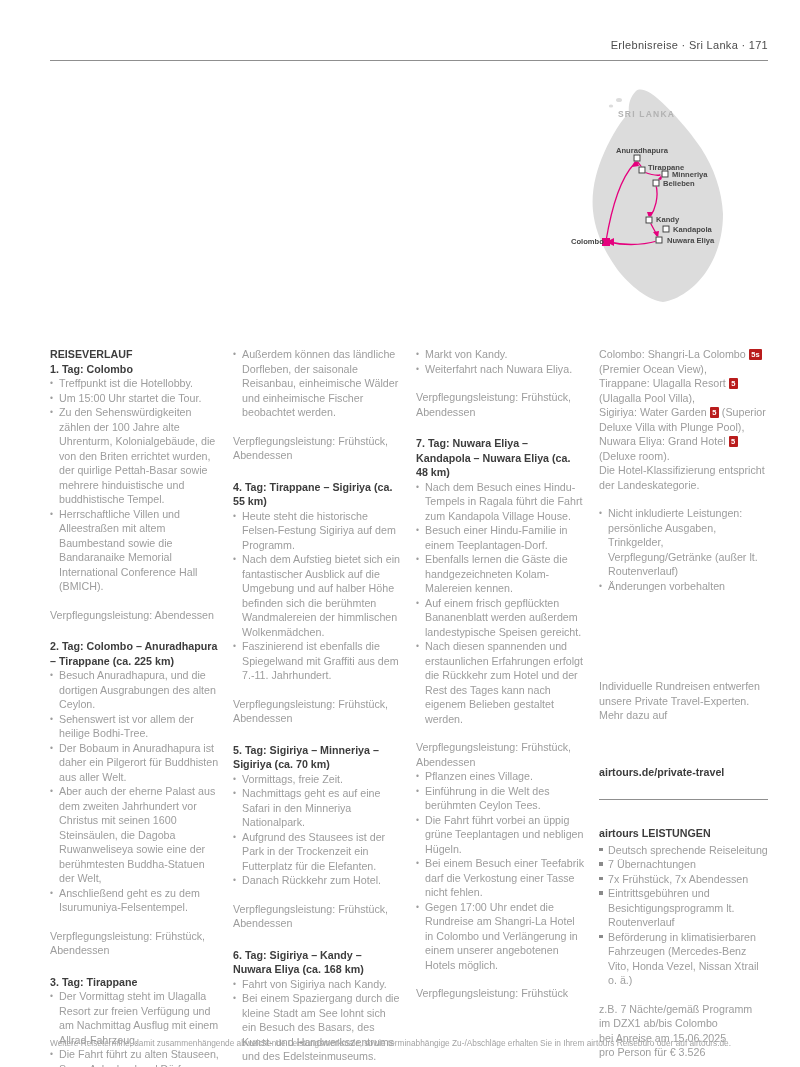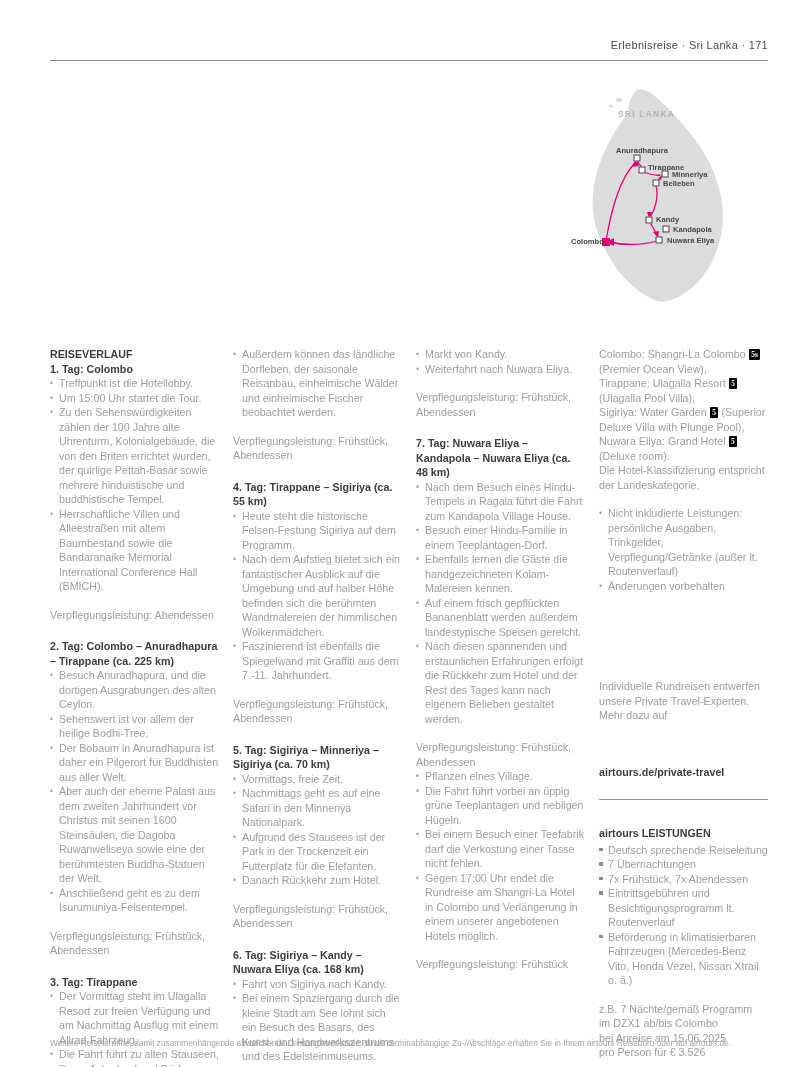--- a/index.html
+++ b/index.html
@@ -34,22 +34,22 @@
   }
   .col{width:169px;font-size:10.7px;line-height:14.5px;color:#9d9d9d;}
   .t-head,.t-day,.t-head2{font-weight:bold;color:#3d3d3d;}
   .t-day{margin-top:17px;}
   .t-day.first,.t-head+.t-day{margin-top:0;}
   .t-meal{margin-top:14px;}
   .t-bullets .bl{position:relative;padding-left:9px;}
   .t-bullets .bl::before{content:"•";position:absolute;left:0;top:0;font-size:8.5px;}
   .t-hotels .hline{display:block;}
   .badge{
-    display:inline-block;background:#000000;color:#fff;font-size:7.5px;font-weight:bold;
-    line-height:9px;padding:1px 2.5px;vertical-align:1px;border-radius:1px;font-family:Liberation Serif, serif;
+    display:inline-block;background:#b91c1c;color:#fff;font-size:7.5px;font-weight:bold;
+    line-height:9px;padding:1px 2.5px;vertical-align:1px;border-radius:1px;
   }
   .t-gap{height:86px;}
   .t-para{white-space:pre-line;}
   .t-para.mt14{margin-top:14px;}
   .t-link{font-weight:bold;color:#3d3d3d;cursor:pointer;margin-top:42px;}
   .t-rule{margin-top:20px;border-top:1px solid #8f8f8f;height:0;}
   .t-head2{margin-top:26px;}
   .t-squares{margin-top:2px;}
   .t-squares .sq{position:relative;padding-left:9px;}
   .t-squares .sq::before{
@@ -164,20 +164,21 @@
       <div class="t-bullets">
         <div class="bl">Nach dem Besuch eines Hindu-Tempels in Ragala führt die Fahrt zum Kandapola Village House.</div>
         <div class="bl">Besuch einer Hindu-Familie in einem Teeplantagen-Dorf.</div>
         <div class="bl">Ebenfalls lernen die Gäste die handgezeichneten Kolam-Malereien kennen.</div>
         <div class="bl">Auf einem frisch gepflückten Bananenblatt werden außerdem landestypische Speisen gereicht.</div>
         <div class="bl">Nach diesen spannenden und erstaunlichen Erfahrungen erfolgt die Rückkehr zum Hotel und der Rest des Tages kann nach eigenem Belieben gestaltet werden.</div>
       </div>
       <div class="t-meal">Verpflegungsleistung: Frühstück, Abendessen</div>
       <div class="t-bullets">
         <div class="bl">Pflanzen eines Village.</div>
+        <div class="bl">Einführung in die Welt des berühmten Ceylon Tees.</div>
         <div class="bl">Die Fahrt führt vorbei an üppig grüne Teeplantagen und nebligen Hügeln.</div>
         <div class="bl">Bei einem Besuch einer Teefabrik darf die Verkostung einer Tasse nicht fehlen.</div>
         <div class="bl">Gegen 17:00 Uhr endet die Rundreise am Shangri-La Hotel in Colombo und Verlängerung in einem unserer angebotenen Hotels möglich.</div>
       </div>
       <div class="t-meal">Verpflegungsleistung: Frühstück</div>
     </div>
     <div class="col">
       <div class="t-hotels">
         <div class="hline">Colombo: Shangri-La Colombo <span class="badge">5s</span> (Premier Ocean View),</div>
         <div class="hline">Tirappane: Ulagalla Resort <span class="badge">5</span> (Ulagalla Pool Villa),</div>

